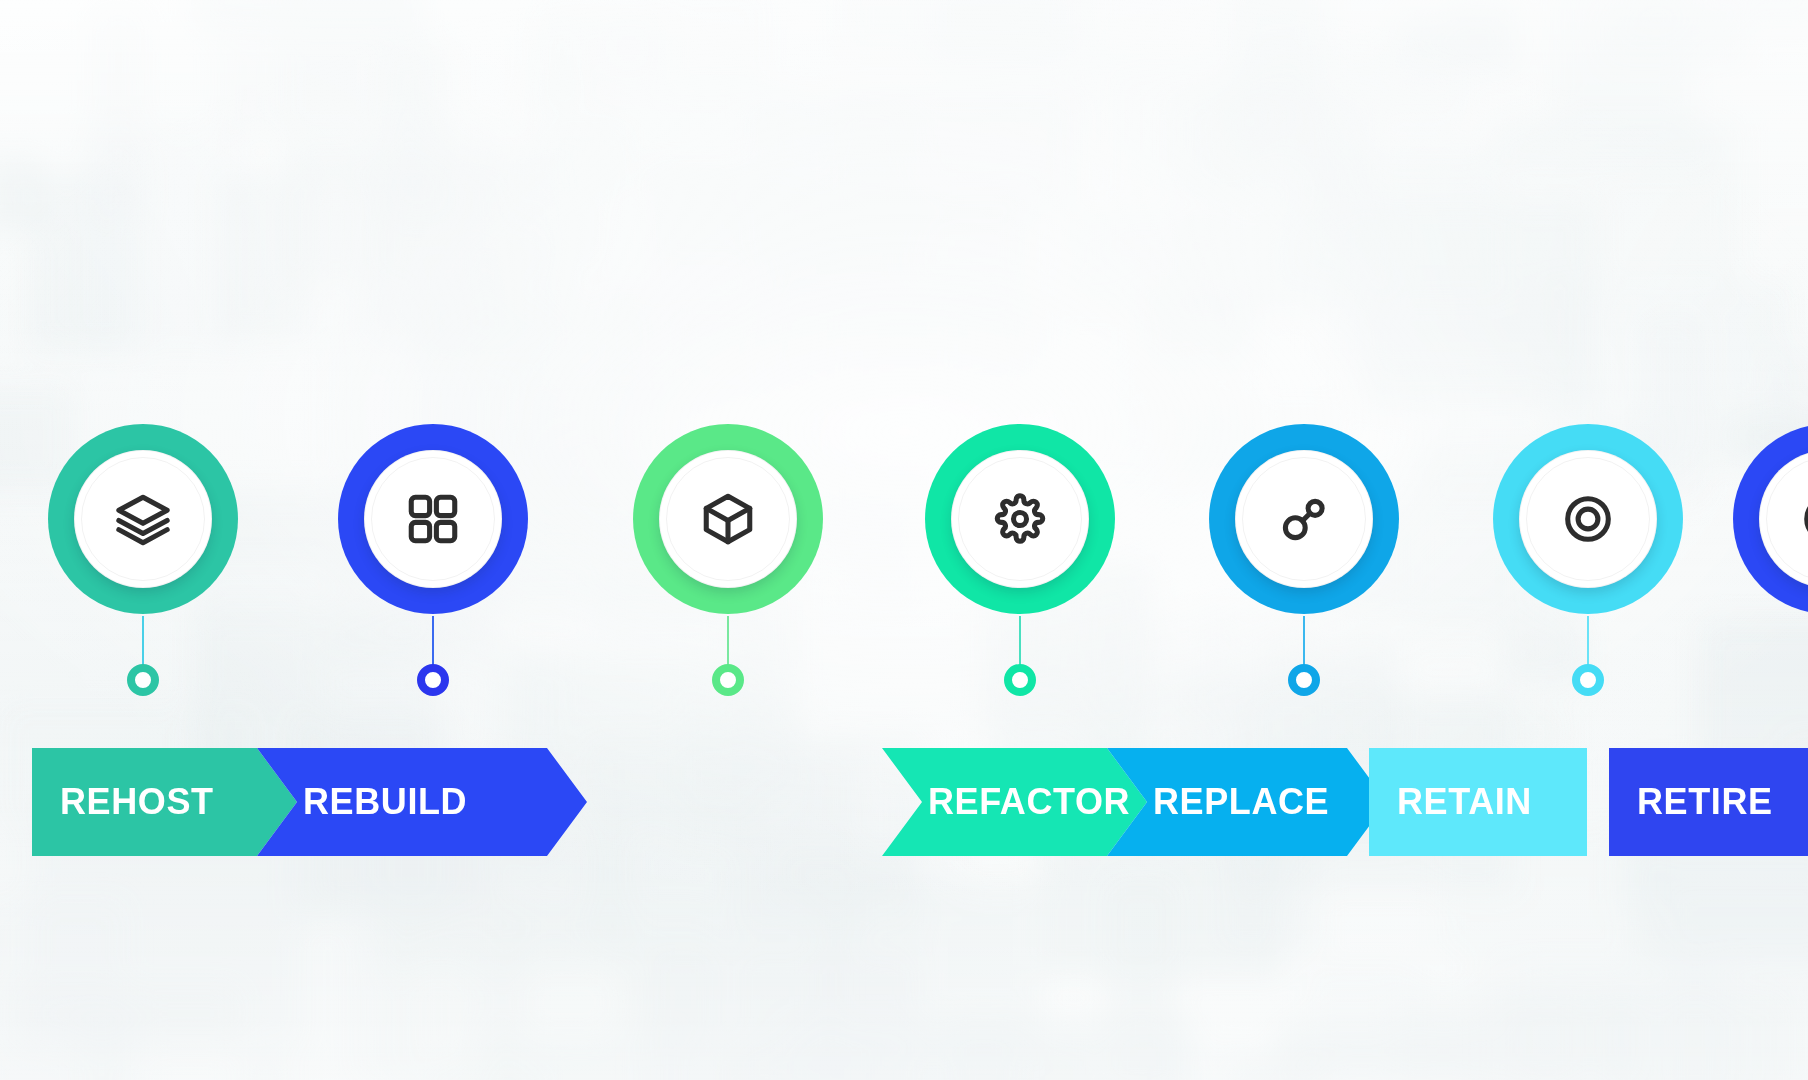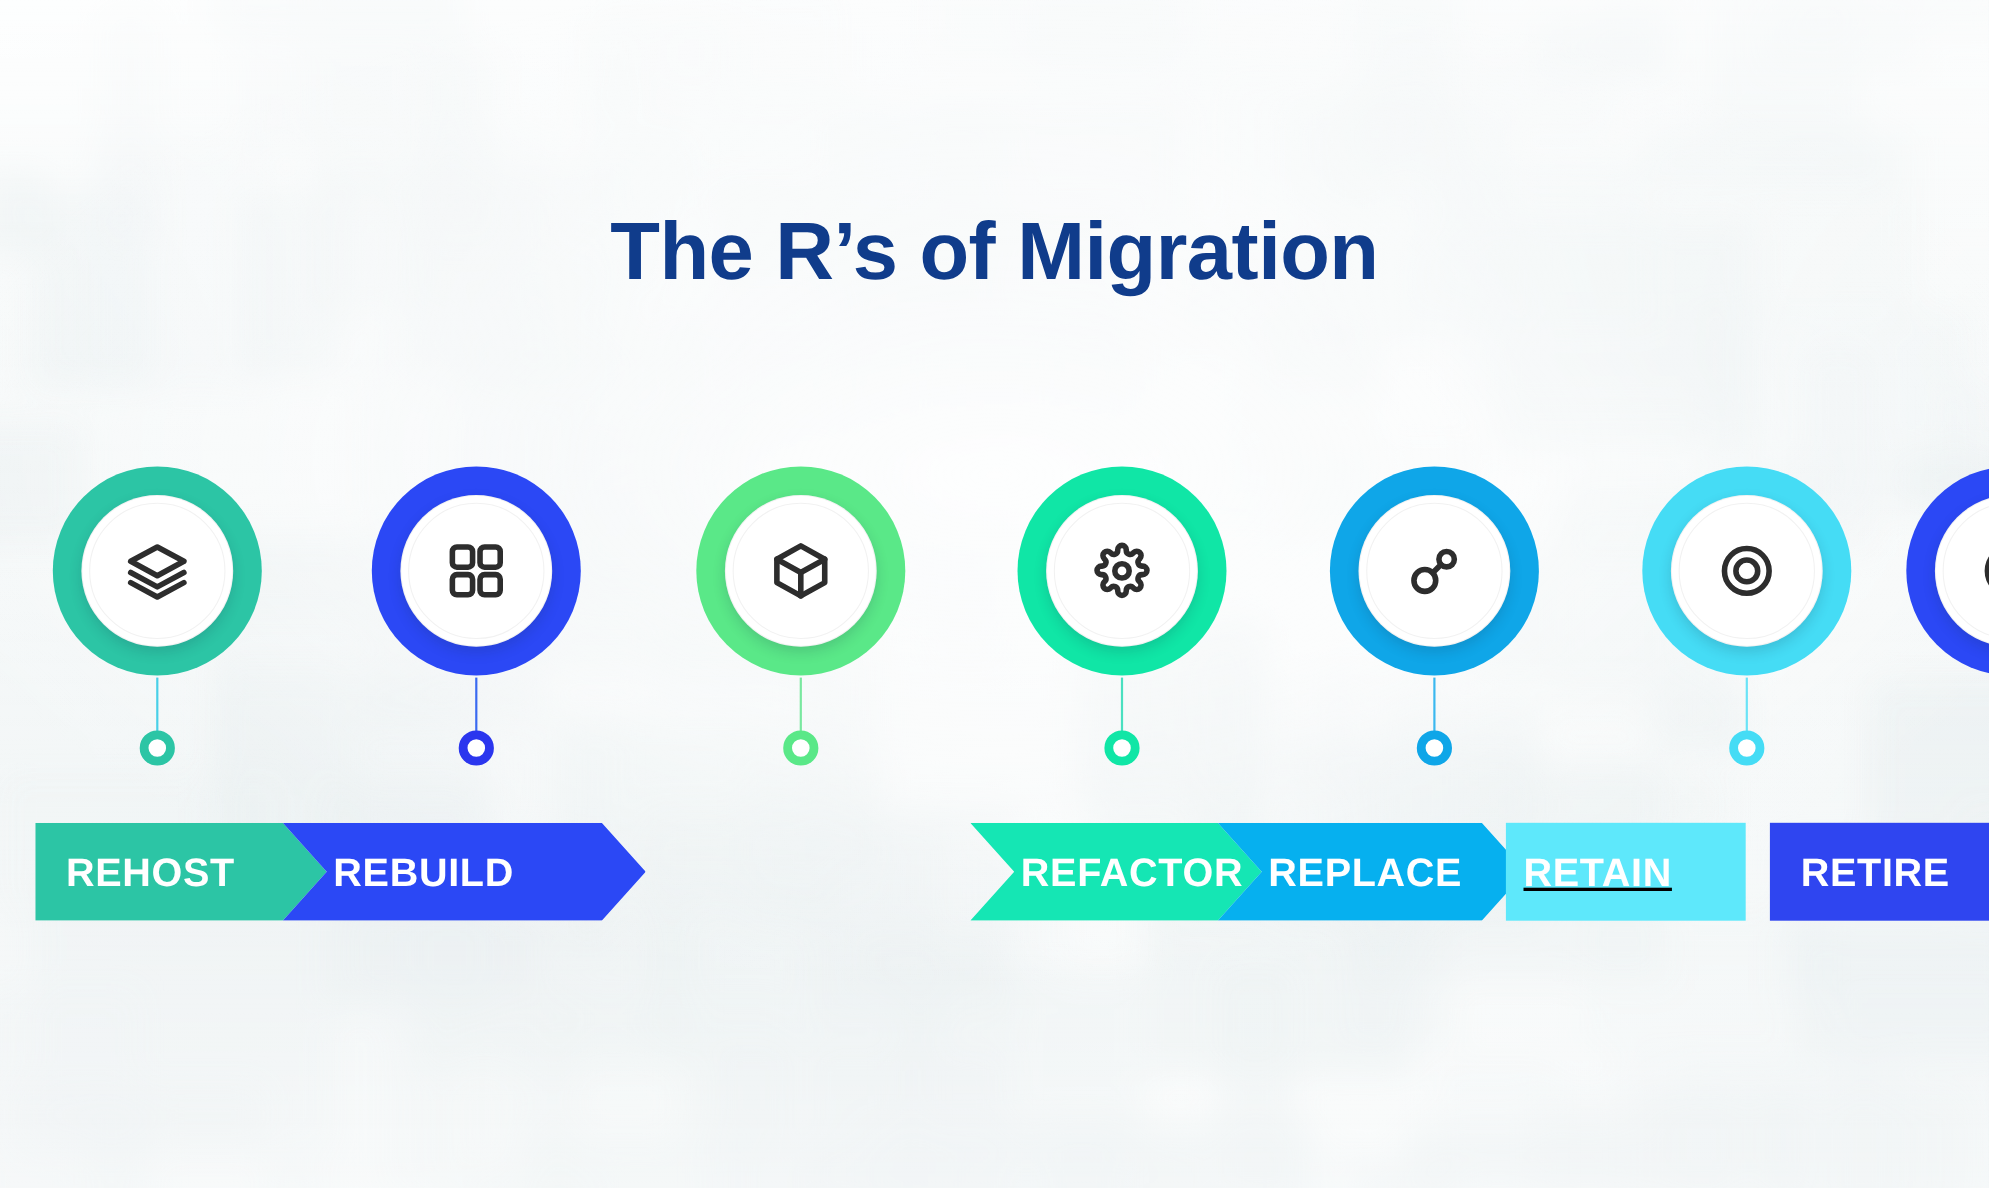--- a/index.html
+++ b/index.html
@@ -145,21 +145,21 @@
   #banner {
     position: absolute;
     top: 748px;
     left: 32px;
     width: 1744px;
     height: 88px;
   }
   .seg {
     position: absolute;
     top: 0;
-    height: 89px;
+    height: 108px;
     display: flex;
     align-items: center;
     box-sizing: border-box;
   }
   .seg .seg-label {
     color: #ffffff;
     font-size: 36px;
     font-weight: bold;
     letter-spacing: 0.6px;
     white-space: nowrap;
@@ -317,21 +317,20 @@
       <div class="tile" style="left: 509.422px; top: 437.332px; width: 114.413px; height: 112.887px; opacity: 0.469;"></div>
       <div class="tile" style="left: 1618.29px; top: 764.998px; width: 264.847px; height: 145.116px; opacity: 0.239;"></div>
       <div class="tile" style="left: 593.367px; top: 11.2684px; width: 71.3046px; height: 72.7128px; opacity: 0.239;"></div>
       <div class="tile" style="left: 475.635px; top: 477.813px; width: 267.416px; height: 130.079px; opacity: 0.611;"></div>
       <div class="tile" style="left: 1365.07px; top: 199.95px; width: 230.392px; height: 214.183px; opacity: 0.494;"></div>
       <div class="tile" style="left: 976.276px; top: 588.221px; width: 167.353px; height: 136.485px; opacity: 0.604;"></div>
       <div class="tile" style="left: 1604.22px; top: 9.60716px; width: 139.899px; height: 53.7286px; opacity: 0.45;"></div>
     </div>
   <div id="bg-vignette"></div>
 
-  <div id="page-title">The R’s of Migration</div>
 
   <div id="badges">
       <div class="badge" style="left: 0px;">
         <div class="ring" style="background: rgb(44, 197, 165);"></div>
         <div class="inner">
           <span>
             <svg viewBox="0 0 24 24">
               <polygon points="12,3 22,8.4 12,13.8 2,8.4" stroke="#2d2d2d" fill="none" stroke-width="2.1" stroke-linecap="round" stroke-linejoin="round"></polygon>
               <polyline points="2,12.6 12,18 22,12.6" stroke="#2d2d2d" fill="none" stroke-width="2.1" stroke-linecap="round" stroke-linejoin="round"></polyline>
               <polyline points="2,16.4 12,21.8 22,16.4" stroke="#2d2d2d" fill="none" stroke-width="2.1" stroke-linecap="round" stroke-linejoin="round"></polyline>
@@ -445,21 +444,21 @@
       </div>
       <div class="seg" style="left: 225px; width: 330px; background: rgb(43, 72, 245); padding-left: 46px; clip-path: polygon(0px 0px, 87.8788% 0px, 100% 50%, 87.8788% 100%, 0px 100%, 12.1212% 50%);">
         <span class="seg-label">REBUILD</span>
       </div>
       <div class="seg" style="left: 850px; width: 265px; background: rgb(21, 230, 180); padding-left: 46px; clip-path: polygon(0px 0px, 84.9057% 0px, 100% 50%, 84.9057% 100%, 0px 100%, 15.0943% 50%);">
         <span class="seg-label">REFACTOR</span>
       </div>
       <div class="seg" style="left: 1075px; width: 280px; background: rgb(6, 176, 239); padding-left: 46px; clip-path: polygon(0px 0px, 85.7143% 0px, 100% 50%, 85.7143% 100%, 0px 100%, 14.2857% 50%);">
         <span class="seg-label">REPLACE</span>
       </div>
-      <div class="seg" style="left: 1337px; width: 218px; background: rgb(94, 232, 251); padding-left: 16px; text-decoration: underline;">
+      <div class="seg" style="left: 1337px; width: 218px; background: rgb(94, 232, 251); padding-left: 28px;">
         <span class="seg-label">RETAIN</span>
       </div>
       <div class="seg" style="left: 1577px; width: 200px; background: rgb(47, 69, 240); padding-left: 28px;">
         <span class="seg-label">RETIRE</span>
       </div>
     </div>
 
 </div>
 
 </body></html>

